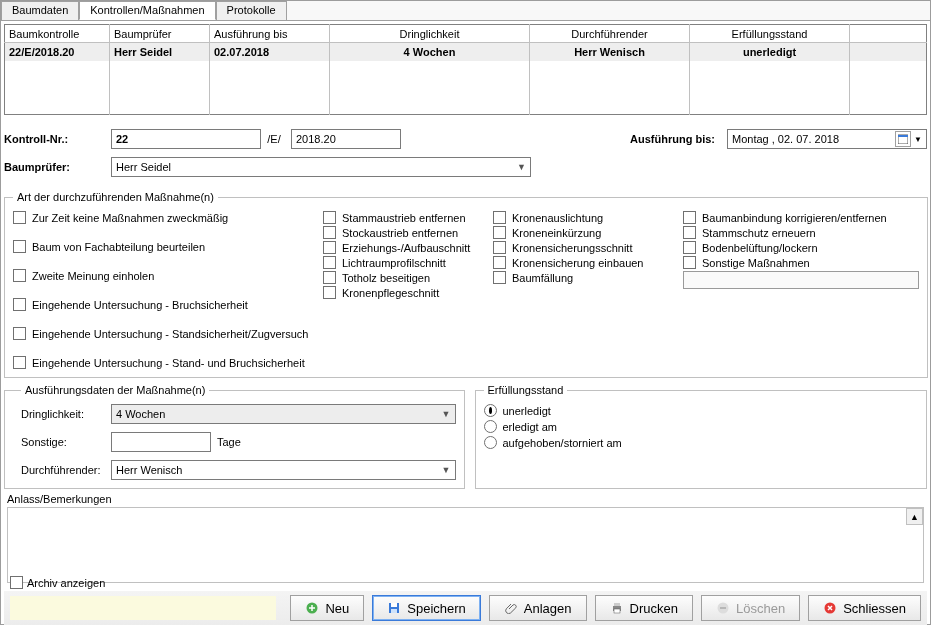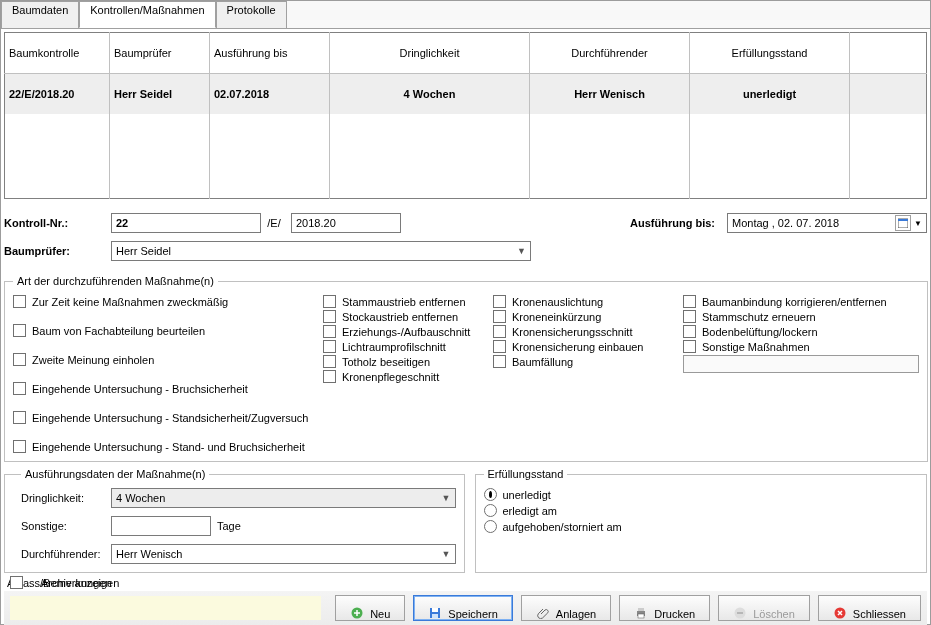--- a/index.html
+++ b/index.html
@@ -1,23 +1,23 @@
 <!DOCTYPE html>
 <html><head>
 <meta charset="utf-8">
 <style>
   * { box-sizing: border-box; }
   body { margin:0; font-family: "Segoe UI", Tahoma, sans-serif; font-size:11px; color:#000; background:#fff; }
   .window { width:931px; height:625px; border:1px solid #9c9c9c; background:#fff; position:relative; }
-  .tabbar { display:flex; height:28px; border-bottom:1px solid #a0a0a0; background:#f8f8f8; }
+  .tabbar { display:flex; height:20px; border-bottom:1px solid #a0a0a0; background:#f8f8f8; }
   .tab { padding:2px 10px 2px 10px; border:1px solid #a0a0a0; border-bottom:none; margin-right:0px; margin-top:0px; background:#f0f0f0; cursor:pointer; position:relative; top:0px; font-size:11px;}
   .tab.active { background:#fff; border-bottom:1px solid #fff; top:0px; z-index:2;}
   .content { padding:3px 3px 0 3px; }
   .table { width:100%; border:1px solid #808080; border-collapse:collapse; table-layout:fixed; }
-  .table th, .table td { border-left:1px solid #c0c0c0; border-right:1px solid #c0c0c0; font-size:11px; padding:14px 4px; height:18px; text-align:left; overflow:hidden; white-space:nowrap;}
+  .table th, .table td { border-left:1px solid #c0c0c0; border-right:1px solid #c0c0c0; font-size:11px; padding:2px 4px; height:18px; text-align:left; overflow:hidden; white-space:nowrap;}
   .table th { background:#fff; font-weight:normal; border-bottom:1px solid #c0c0c0;}
   .table th:first-child, .table td:first-child{border-left:none;}
   .table th:last-child, .table td:last-child{border-right:none;}
   .table tr.datarow td { background:#eee; font-weight:bold; }
   .table tr.empty td { background:#fff; }
   .formrow { display:flex; align-items:center; margin-top:8px; }
   .lbl { font-size:11px; padding-right:4px; }
   .lbl.bold { font-weight:bold;}
   .txt { border:1px solid #7a7a7a; height:20px; padding:2px 4px; font-size:11px; background:#fff;}
   .txt.bold{font-weight:bold;}
@@ -28,24 +28,24 @@
   .check-cols { display:flex; gap:10px; margin-top:4px;}
   .check-col { display:flex; flex-direction:column; gap:2px; }
   .chk { display:flex; align-items:center; gap:6px; font-size:11px; white-space:nowrap; }
   .chkbox { width:13px; height:13px; border:1px solid #707070; background:#fff; display:inline-flex; align-items:center; justify-content:center; font-size:10px; line-height:1; cursor:pointer; flex-shrink:0;}
   .chkbox.checked::after{content:"✓"; color:#1060c0; font-weight:bold; font-size:11px; position:relative; top:-1px;}
   .lower-wrap{display:flex; gap:10px; margin-top:6px; padding:0 3px;}
   .radio-row{display:flex; align-items:center; gap:6px; font-size:11px; margin:3px 0;}
   .radio{width:13px;height:13px;border:1px solid #707070;border-radius:50%; display:inline-flex;align-items:center;justify-content:center;cursor:pointer; flex-shrink:0;}
   .radio.sel::after{content:"";width:7px;height:7px;background:#000;border-radius:50%;}
   .footer{position:absolute;left:3px;right:3px;bottom:3px; height:45px; border-top:0; }
-  .archive-row{display:flex;align-items:center; gap:18px; margin-bottom:2px;}
+  .archive-row{display:flex;align-items:center; gap:4px; margin-bottom:2px;}
   .bbar{display:flex; justify-content:flex-end; gap:8px; align-items:center; background:linear-gradient(#f4f4f4,#ececec); padding:4px 6px; border-top:0;}
   .bbar .left-pad{flex:1; background:#fbfade; height:24px; margin-right:6px;}
-  .btn{display:inline-flex;align-items:flex-end; gap:6px; border:1px solid #a0a0a0; background:linear-gradient(#fdfdfd,#e8e8e8); height:26px; padding:0 14px; font-size:11px; cursor:pointer;}
+  .btn{display:inline-flex;align-items:center; gap:6px; border:1px solid #a0a0a0; background:linear-gradient(#fdfdfd,#e8e8e8); height:26px; padding:0 14px; font-size:13px; cursor:pointer;}
   .btn.primary{border:1px solid #3a7ad9; box-shadow:0 0 0 1px #7eb1f2 inset;}
   .btn.disabled{color:#9a9a9a;}
   .btn .ic{width:14px;height:14px;display:inline-flex;align-items:center;justify-content:center;}
   .dt-input{border:1px solid #7a7a7a; height:20px; width:200px; display:flex; align-items:center; justify-content:space-between; padding:2px 4px; font-size:11px;}
   .dt-input .cal-btn{width:16px;height:16px;border:1px solid #a0a0a0; display:flex;align-items:center;justify-content:center; font-size:8px; cursor:pointer;}
   .remarks{border:1px solid #c0c0c0; height:76px; width:100%; position:relative; background:#fff;}
   .remarks .scroll-up{position:absolute;right:0;top:0;width:17px;height:17px;border:1px solid #c0c0c0;background:#f0f0f0;display:flex;align-items:center;justify-content:center;font-size:9px;cursor:pointer;}
   .sonst-input{border:1px solid #9a9a9a; height:18px; width:236px; background:#fafafa;}
   .th-center{text-align:center;}
 </style>

